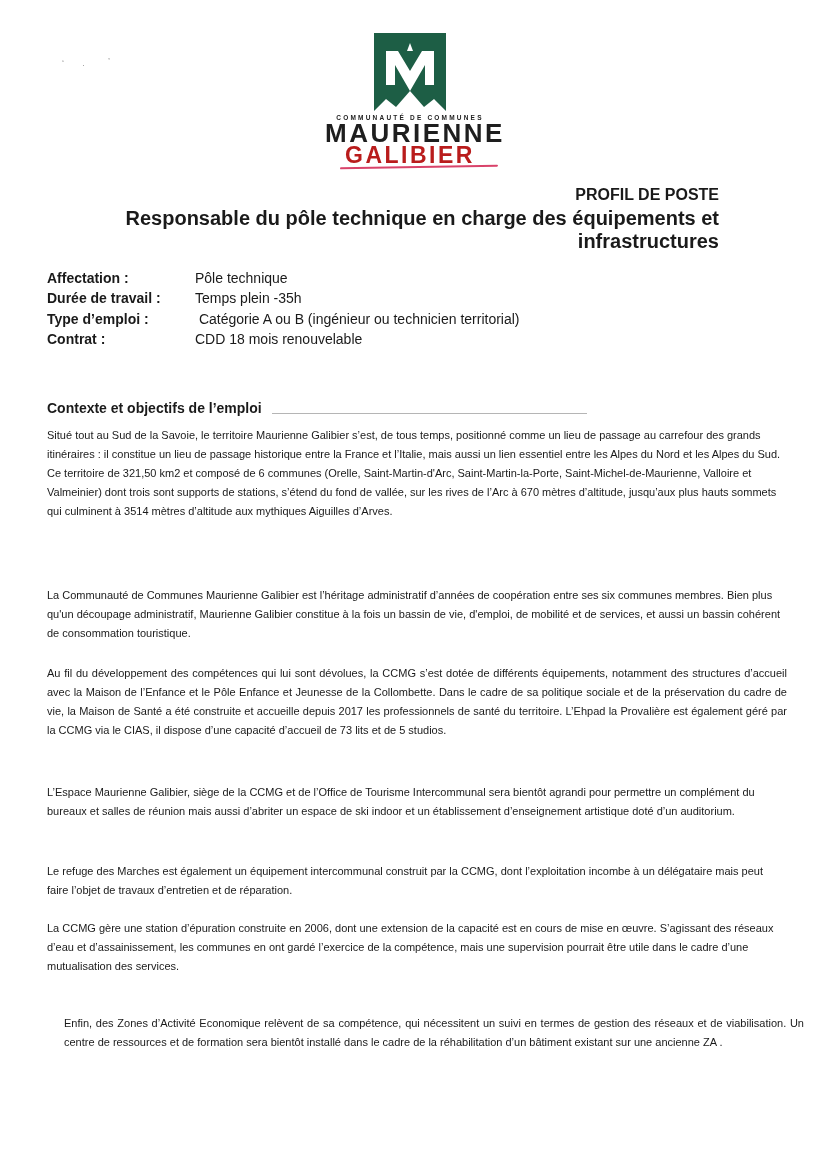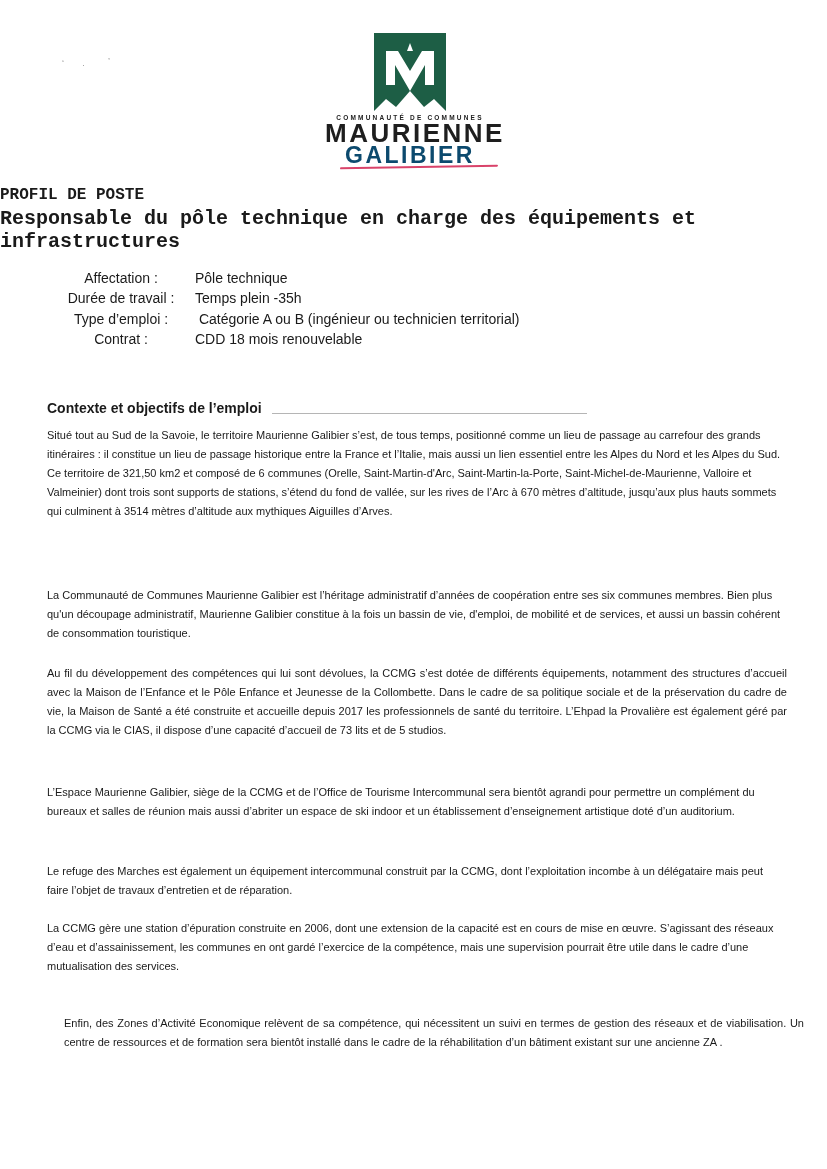--- a/index.html
+++ b/index.html
@@ -5,28 +5,28 @@
     html, body { margin: 0; padding: 0; background: #ffffff; }
     body {
       width: 827px; height: 1169px; position: relative; overflow: hidden;
       font-family: "Liberation Sans", sans-serif; color: #1a1a1a;
     }
     .scan-mark { position: absolute; font-size: 9px; color: #999; }
     .logo { position: absolute; left: 325px; top: 33px; width: 170px; text-align: center; }
     .logo svg { display: block; margin: 0 auto; }
     .logo-sub { font-size: 6.5px; letter-spacing: 2.2px; font-weight: bold; color: #222; margin-top: 3px; white-space: nowrap; }
     .logo-l1 { font-size: 26px; font-weight: bold; letter-spacing: 2.5px; color: #1e1e1e; line-height: 22px; margin-top: 1px; }
-    .logo-l2 { font-size: 23px; font-weight: bold; letter-spacing: 2.5px; color: #0c4a6e; line-height: 22px; }
+    .logo-l2 { font-size: 23px; font-weight: bold; letter-spacing: 2.5px; color: #b91c1c; line-height: 22px; }
     .pen-mark { position: absolute; left: 340px; top: 166px; width: 158px; height: 2px; background: #d9436a; transform: rotate(-1deg); border-radius: 1px; }
-    .title { position: absolute; left: 0; width: 719px; text-align: left; font-weight: bold; font-family: Liberation Mono, monospace; }
+    .title { position: absolute; left: 0; width: 719px; text-align: right; font-weight: bold; }
     .title-1 { top: 186px; font-size: 16px; }
     .title-2 { top: 207px; font-size: 20px; }
     .info { position: absolute; left: 47px; top: 268px; font-size: 14px; line-height: 20.3px; }
     .info-row { display: flex; }
-    .info-label { width: 148px; font-weight: normal; text-align: center; }
+    .info-label { width: 148px; font-weight: bold; }
     .info-value sup { font-size: 8px; }
     .section-head { position: absolute; left: 47px; top: 400px; font-size: 14px; font-weight: bold; }
     .section-line { position: absolute; left: 272px; top: 413px; width: 315px; height: 1px; background: #b5b5b5; }
     .para { position: absolute; left: 47px; width: 740px; font-size: 11px; line-height: 19px; }
     .justify { text-align: justify; }
   </style>
 </head>
 <body>
 
 <span class="scan-mark" style="left:62px;top:58px;">‘</span>

